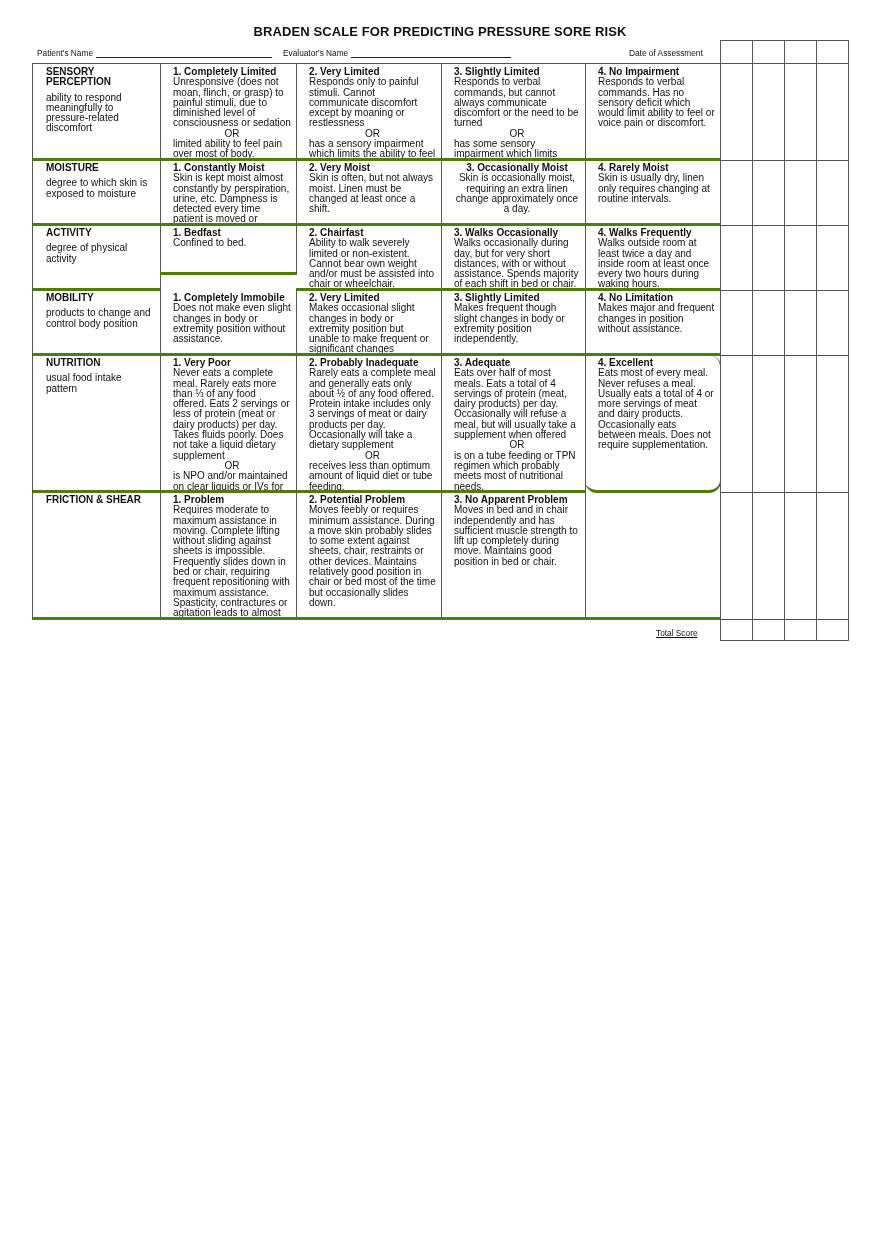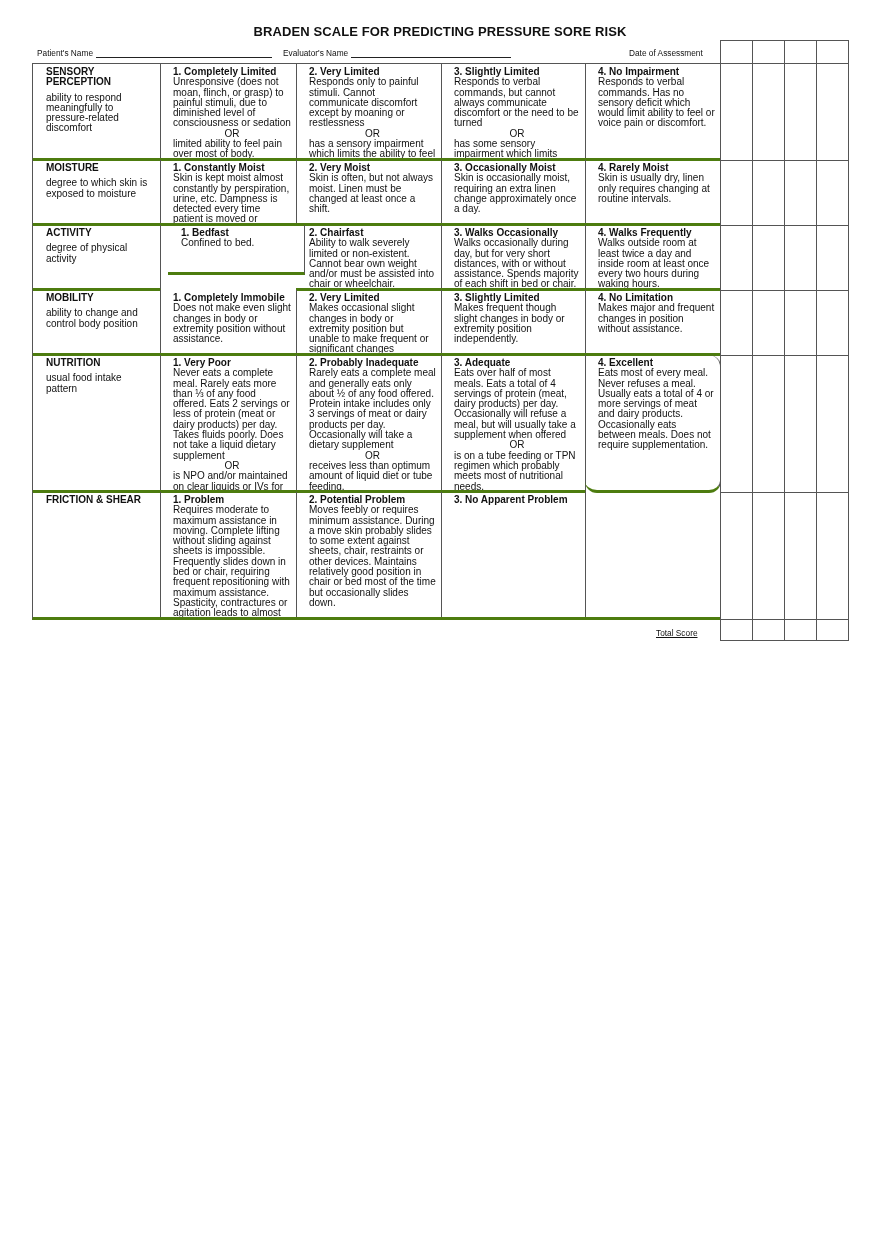--- a/index.html
+++ b/index.html
@@ -31,41 +31,41 @@
 <div id="table">
     <div class="grid" style="left: 32px; top: 63px; width: 689px; height: 557px; border-right: none;"></div>
     <div class="cell" style="left: 32px; top: 63px; width: 129px; height: 98px; border-left: 1px solid rgb(85, 85, 85); border-top: 1px solid rgb(85, 85, 85);"><span class="cat-title">SENSORY PERCEPTION</span><span>ability to respond meaningfully to pressure-related discomfort</span></div>
     <div class="cell" style="left: 160px; top: 63px; width: 137px; height: 98px; border-top: 1px solid rgb(85, 85, 85);"><b>1. Completely Limited</b><span>Unresponsive (does not moan, flinch, or grasp) to painful stimuli, due to diminished level of consciousness or sedation</span><span class="or">OR</span><span>limited ability to feel pain over most of body.</span></div>
     <div class="cell" style="left: 296px; top: 63px; width: 146px; height: 98px; border-top: 1px solid rgb(85, 85, 85);"><b>2. Very Limited</b><span>Responds only to painful stimuli. Cannot communicate discomfort except by moaning or restlessness</span><span class="or">OR</span><span>has a sensory impairment which limits the ability to feel pain or discomfort over ½ of body.</span></div>
     <div class="cell" style="left: 441px; top: 63px; width: 145px; height: 98px; border-top: 1px solid rgb(85, 85, 85);"><b>3. Slightly Limited</b><span>Responds to verbal commands, but cannot always communicate discomfort or the need to be turned</span><span class="or">OR</span><span>has some sensory impairment which limits ability to feel pain or discomfort in 1 or 2 extremities.</span></div>
     <div class="cell" style="left: 585px; top: 63px; width: 136px; height: 98px; border-top: 1px solid rgb(85, 85, 85);"><b>4. No Impairment</b><span>Responds to verbal commands. Has no sensory deficit which would limit ability to feel or voice pain or discomfort.</span><span class="or"></span><span></span></div>
     <div class="cell" style="left: 32px; top: 160px; width: 129px; height: 66px; border-left: 1px solid rgb(85, 85, 85);"><span class="cat-title">MOISTURE</span><span>degree to which skin is exposed to moisture</span></div>
     <div class="cell" style="left: 160px; top: 160px; width: 137px; height: 66px;"><b>1. Constantly Moist</b><span>Skin is kept moist almost constantly by perspiration, urine, etc. Dampness is detected every time patient is moved or turned.</span><span class="or"></span><span></span></div>
     <div class="cell" style="left: 296px; top: 160px; width: 146px; height: 66px;"><b>2. Very Moist</b><span>Skin is often, but not always moist. Linen must be changed at least once a shift.</span><span class="or"></span><span></span></div>
-    <div class="cell" style="left: 441px; top: 160px; width: 145px; height: 66px;"><b>3. Occasionally Moist</b><span>Skin is occasionally moist, requiring an extra linen change approximately once a day.</span><span class="or"></span><span></span></div>
+    <div class="cell" style="left: 441px; top: 160px; width: 145px; height: 66px; text-align: center;"><b>3. Occasionally Moist</b><span>Skin is occasionally moist, requiring an extra linen change approximately once a day.</span><span class="or"></span><span></span></div>
     <div class="cell" style="left: 585px; top: 160px; width: 136px; height: 66px;"><b>4. Rarely Moist</b><span>Skin is usually dry, linen only requires changing at routine intervals.</span><span class="or"></span><span></span></div>
     <div class="cell" style="left: 32px; top: 225px; width: 129px; height: 66px; border-left: 1px solid rgb(85, 85, 85);"><span class="cat-title">ACTIVITY</span><span>degree of physical activity</span></div>
-    <div class="cell" style="left: 168px; top: 225px; width: 137px; height: 50px;"><b>1. Bedfast</b><span>Confined to bed.</span><span class="or"></span><span></span></div>
+    <div class="cell" style="left: 160px; top: 225px; width: 137px; height: 50px;"><b>1. Bedfast</b><span>Confined to bed.</span><span class="or"></span><span></span></div>
     <div class="cell" style="left: 296px; top: 225px; width: 146px; height: 66px;"><b>2. Chairfast</b><span>Ability to walk severely limited or non-existent. Cannot bear own weight and/or must be assisted into chair or wheelchair.</span><span class="or"></span><span></span></div>
     <div class="cell" style="left: 441px; top: 225px; width: 145px; height: 66px;"><b>3. Walks Occasionally</b><span>Walks occasionally during day, but for very short distances, with or without assistance. Spends majority of each shift in bed or chair.</span><span class="or"></span><span></span></div>
     <div class="cell" style="left: 585px; top: 225px; width: 136px; height: 66px;"><b>4. Walks Frequently</b><span>Walks outside room at least twice a day and inside room at least once every two hours during waking hours.</span><span class="or"></span><span></span></div>
-    <div class="cell" style="left: 32px; top: 290px; width: 129px; height: 66px; border-left: 1px solid rgb(85, 85, 85);"><span class="cat-title">MOBILITY</span><span>ability to change and control body position</span></div>
+    <div class="cell" style="left: 32px; top: 290px; width: 129px; height: 66px; border-left: 1px solid rgb(85, 85, 85);"><span class="cat-title">MOBILITY</span><span>products to change and control body position</span></div>
     <div class="cell" style="left: 160px; top: 290px; width: 137px; height: 66px;"><b>1. Completely Immobile</b><span>Does not make even slight changes in body or extremity position without assistance.</span><span class="or"></span><span></span></div>
     <div class="cell" style="left: 296px; top: 290px; width: 146px; height: 66px;"><b>2. Very Limited</b><span>Makes occasional slight changes in body or extremity position but unable to make frequent or significant changes independently.</span><span class="or"></span><span></span></div>
     <div class="cell" style="left: 441px; top: 290px; width: 145px; height: 66px;"><b>3. Slightly Limited</b><span>Makes frequent though slight changes in body or extremity position independently.</span><span class="or"></span><span></span></div>
     <div class="cell" style="left: 585px; top: 290px; width: 136px; height: 66px;"><b>4. No Limitation</b><span>Makes major and frequent changes in position without assistance.</span><span class="or"></span><span></span></div>
     <div class="cell" style="left: 32px; top: 355px; width: 129px; height: 138px; border-left: 1px solid rgb(85, 85, 85);"><span class="cat-title">NUTRITION</span><span>usual food intake pattern</span></div>
     <div class="cell" style="left: 160px; top: 355px; width: 137px; height: 138px;"><b>1. Very Poor</b><span>Never eats a complete meal. Rarely eats more than ⅓ of any food offered. Eats 2 servings or less of protein (meat or dairy products) per day. Takes fluids poorly. Does not take a liquid dietary supplement</span><span class="or">OR</span><span>is NPO and/or maintained on clear liquids or IVs for more than 5 days.</span></div>
     <div class="cell" style="left: 296px; top: 355px; width: 146px; height: 138px;"><b>2. Probably Inadequate</b><span>Rarely eats a complete meal and generally eats only about ½ of any food offered. Protein intake includes only 3 servings of meat or dairy products per day. Occasionally will take a dietary supplement</span><span class="or">OR</span><span>receives less than optimum amount of liquid diet or tube feeding.</span></div>
     <div class="cell" style="left: 441px; top: 355px; width: 145px; height: 138px;"><b>3. Adequate</b><span>Eats over half of most meals. Eats a total of 4 servings of protein (meat, dairy products) per day. Occasionally will refuse a meal, but will usually take a supplement when offered</span><span class="or">OR</span><span>is on a tube feeding or TPN regimen which probably meets most of nutritional needs.</span></div>
     <div class="cell" style="left: 585px; top: 355px; width: 136px; height: 138px; border-radius: 12px;"><b>4. Excellent</b><span>Eats most of every meal. Never refuses a meal. Usually eats a total of 4 or more servings of meat and dairy products. Occasionally eats between meals. Does not require supplementation.</span><span class="or"></span><span></span></div>
     <div class="cell" style="left: 32px; top: 492px; width: 129px; height: 128px; border-left: 1px solid rgb(85, 85, 85);"><span class="cat-title">FRICTION &amp; SHEAR</span><span></span></div>
     <div class="cell" style="left: 160px; top: 492px; width: 137px; height: 128px;"><b>1. Problem</b><span>Requires moderate to maximum assistance in moving. Complete lifting without sliding against sheets is impossible. Frequently slides down in bed or chair, requiring frequent repositioning with maximum assistance. Spasticity, contractures or agitation leads to almost constant friction.</span><span class="or"></span><span></span></div>
     <div class="cell" style="left: 296px; top: 492px; width: 146px; height: 128px;"><b>2. Potential Problem</b><span>Moves feebly or requires minimum assistance. During a move skin probably slides to some extent against sheets, chair, restraints or other devices. Maintains relatively good position in chair or bed most of the time but occasionally slides down.</span><span class="or"></span><span></span></div>
-    <div class="cell" style="left: 441px; top: 492px; width: 145px; height: 128px;"><b>3. No Apparent Problem</b><span class="or"></span><span></span></div>
+    <div class="cell" style="left: 441px; top: 492px; width: 145px; height: 128px;"><b>3. No Apparent Problem</b><span>Moves in bed and in chair independently and has sufficient muscle strength to lift up completely during move. Maintains good position in bed or chair.</span><span class="or"></span><span></span></div>
     <div class="cell" style="left: 585px; top: 492px; width: 136px; height: 128px;"><b></b><span></span><span class="or"></span><span></span></div>
     <div class="sc" style="left: 720px; top: 40px; width: 33px; height: 24px;"></div>
     <div class="sc" style="left: 752px; top: 40px; width: 33px; height: 24px;"></div>
     <div class="sc" style="left: 784px; top: 40px; width: 33px; height: 24px;"></div>
     <div class="sc" style="left: 816px; top: 40px; width: 33px; height: 24px;"></div>
     <div class="sc" style="left: 720px; top: 63px; width: 33px; height: 98px;"></div>
     <div class="sc" style="left: 752px; top: 63px; width: 33px; height: 98px;"></div>
     <div class="sc" style="left: 784px; top: 63px; width: 33px; height: 98px;"></div>
     <div class="sc" style="left: 816px; top: 63px; width: 33px; height: 98px;"></div>
     <div class="sc" style="left: 720px; top: 160px; width: 33px; height: 66px;"></div>

